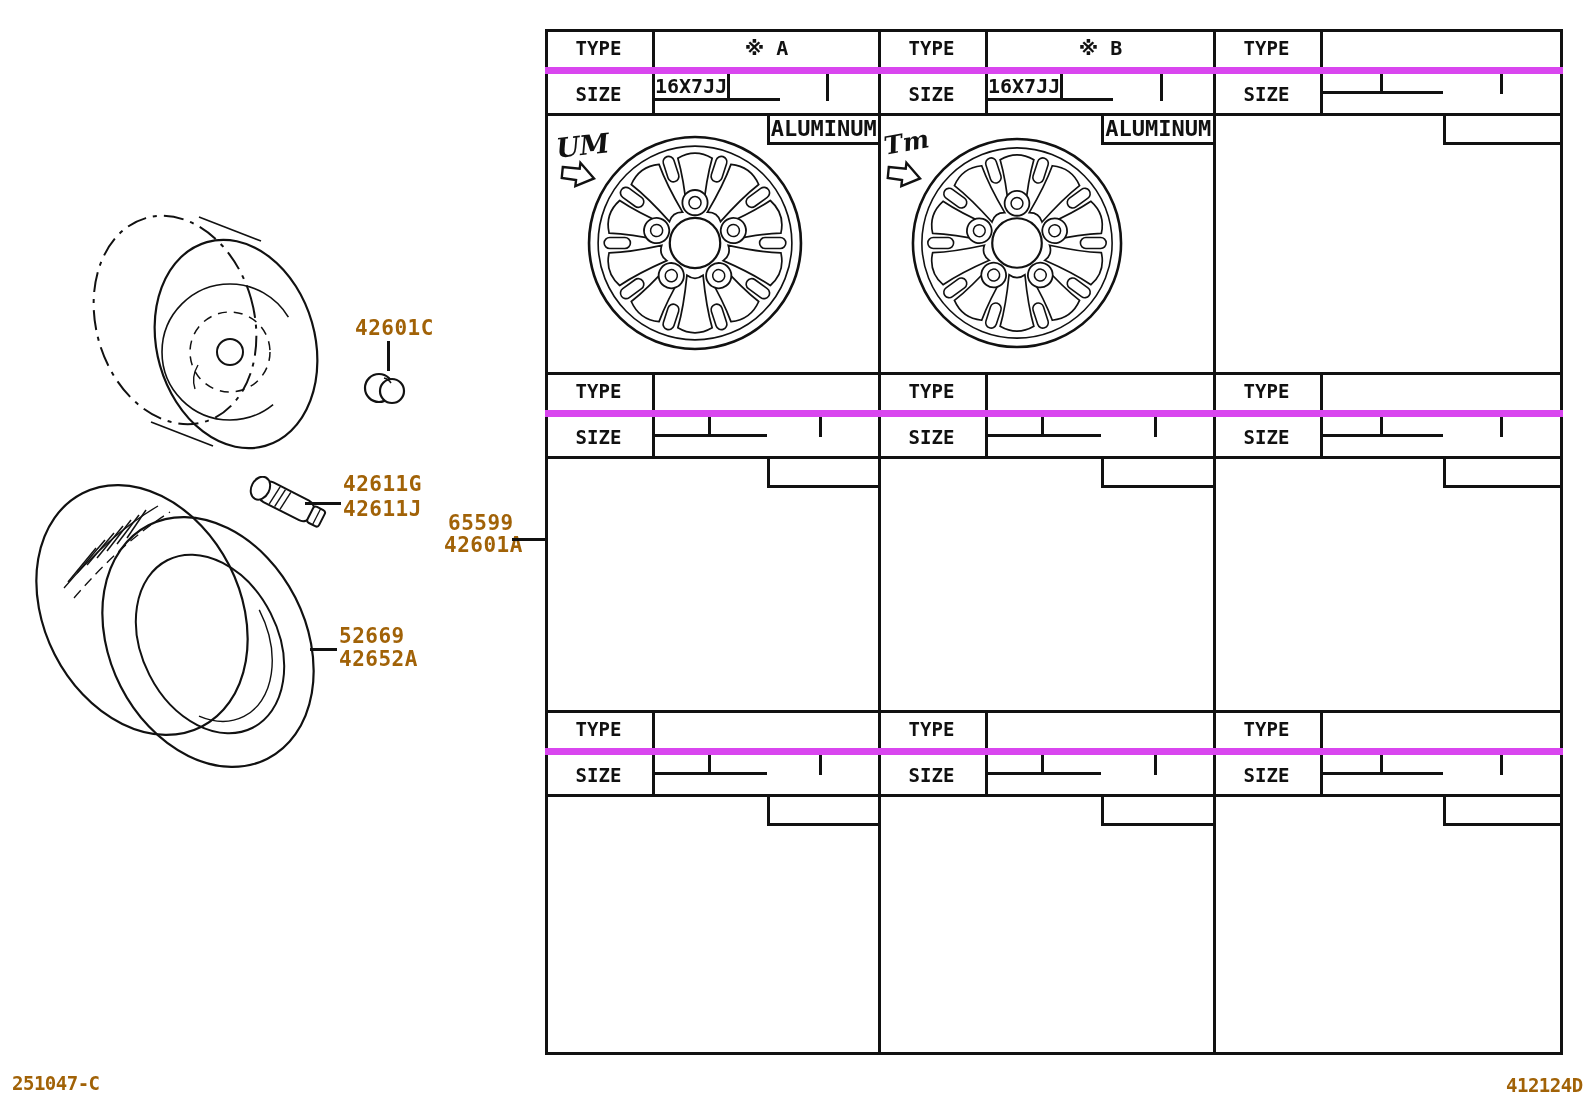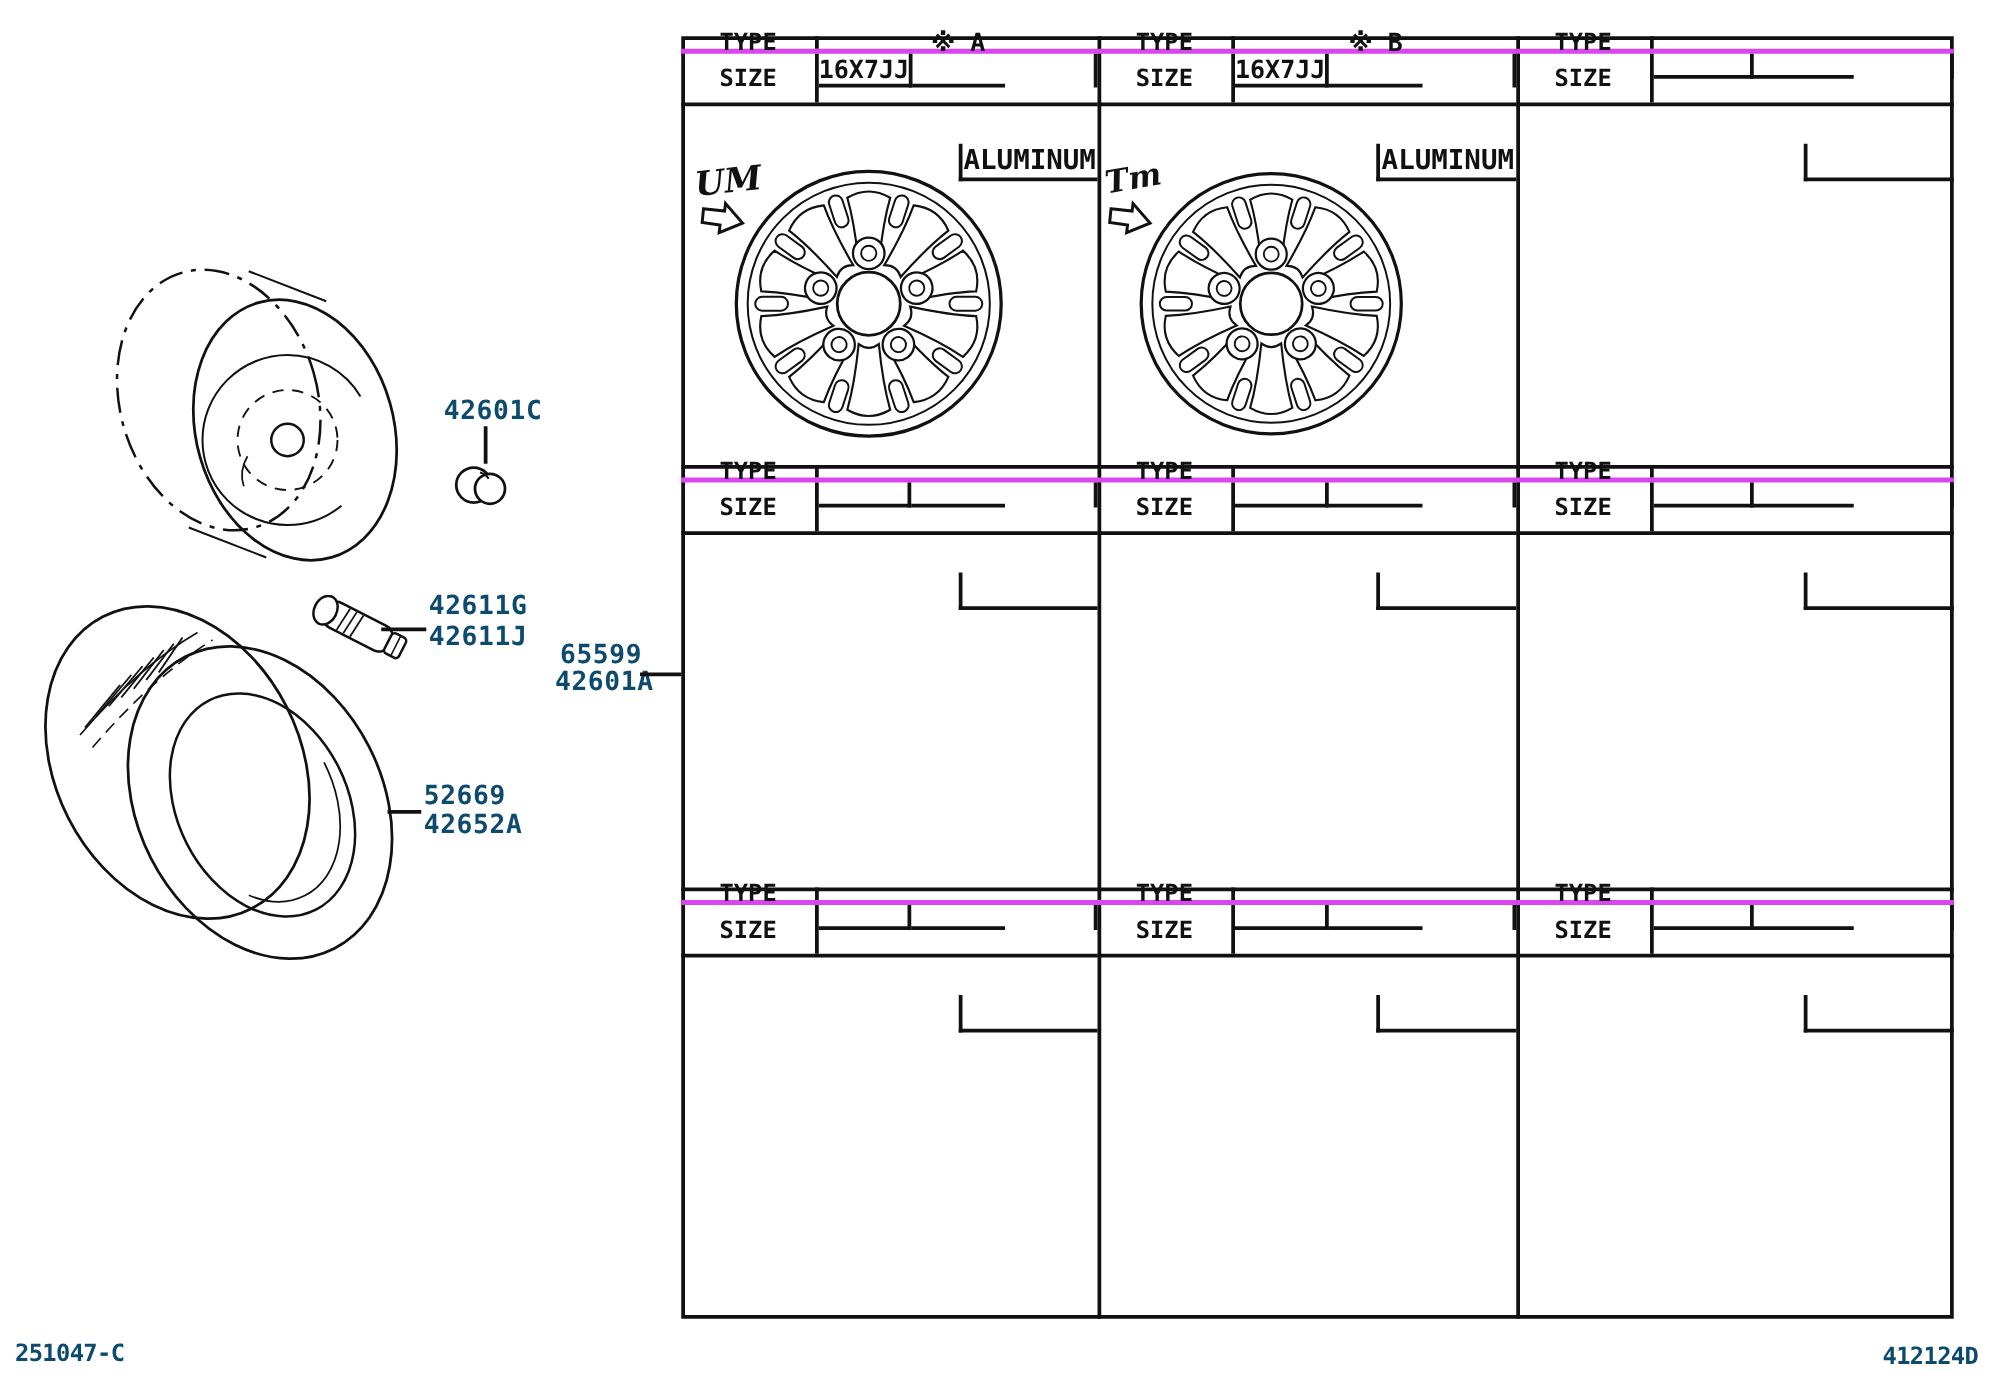--- a/index.html
+++ b/index.html
@@ -1,41 +1,41 @@
 <!DOCTYPE html>
 <html><head>
 <meta charset="utf-8">
 <style>
   *{margin:0;padding:0;box-sizing:border-box}
   html,body{background:#fff}
   body{width:1592px;height:1099px;position:relative;overflow:hidden;
        font-family:"DejaVu Sans Mono","DejaVu Sans",monospace;color:#111}
   .page{position:absolute;left:0;top:0;width:1592px;height:1099px;background:#fff}
   .abs{position:absolute}
-  .txt{font-weight:bold;white-space:pre;color:#0c4a6e}
+  .txt{font-weight:bold;white-space:pre;color:#a16207}
   
   .note{left:230px;top:7px;font-size:17px;line-height:23px;font-weight:bold}
   .note .ind{padding-left:26px}
   
   .plabel{font-size:21px;font-weight:bold;letter-spacing:0.5px}
   
   .hlead{height:0;border-top:3px solid #111}
   .vlead{width:0;border-left:3px solid #111}
   
   .outer{left:545px;top:29px;width:1018px;height:1026px;border:3px solid #111}
   .vdiv{top:29px;height:1026px;width:0;border-left:3px solid #111}
   .hdiv{left:545px;width:1018px;height:0;border-top:3px solid #111}
   
   .blk{position:absolute}
-  .b-r1{display:flex;height:14px;border-bottom:4px solid #d946ef}
+  .b-r1{display:flex;height:45px;border-bottom:7px solid #d946ef}
   .b-r2{display:flex;height:42px;border-bottom:3px solid #111}
   .b-lab{width:110px;border-right:3px solid #111;display:flex;align-items:center;justify-content:center;
          font-weight:bold;font-size:19px}
   .b-val{flex:1;display:flex;align-items:center;justify-content:center;font-weight:bold;font-size:20px}
-  .b-cells{flex:1;display:grid;grid-template-columns:1fr 1fr 1fr;grid-template-rows:1fr 1fr}
+  .b-cells{flex:1;display:grid;grid-template-columns:1fr 1fr 1fr 1fr;grid-template-rows:1fr 1fr}
   .c{display:flex;align-items:center;justify-content:center;font-weight:bold;font-size:20px}
   .cl{border-right:3px solid #111}
   .ct{border-bottom:3px solid #111}
   .b-hang{position:absolute;top:86px;left:calc(110px + (100% - 110px)/2);width:calc((100% - 110px)/2);
           height:30px;border-left:3px solid #111;border-bottom:3px solid #111;
           display:flex;align-items:center;justify-content:center;font-weight:bold;font-size:22px}
   
   .logo{font-family:"DejaVu Serif",serif;font-style:italic;font-weight:bold;font-size:27px;color:#111}
   
   .fcode{font-size:19px;font-weight:bold;letter-spacing:-0.5px}

